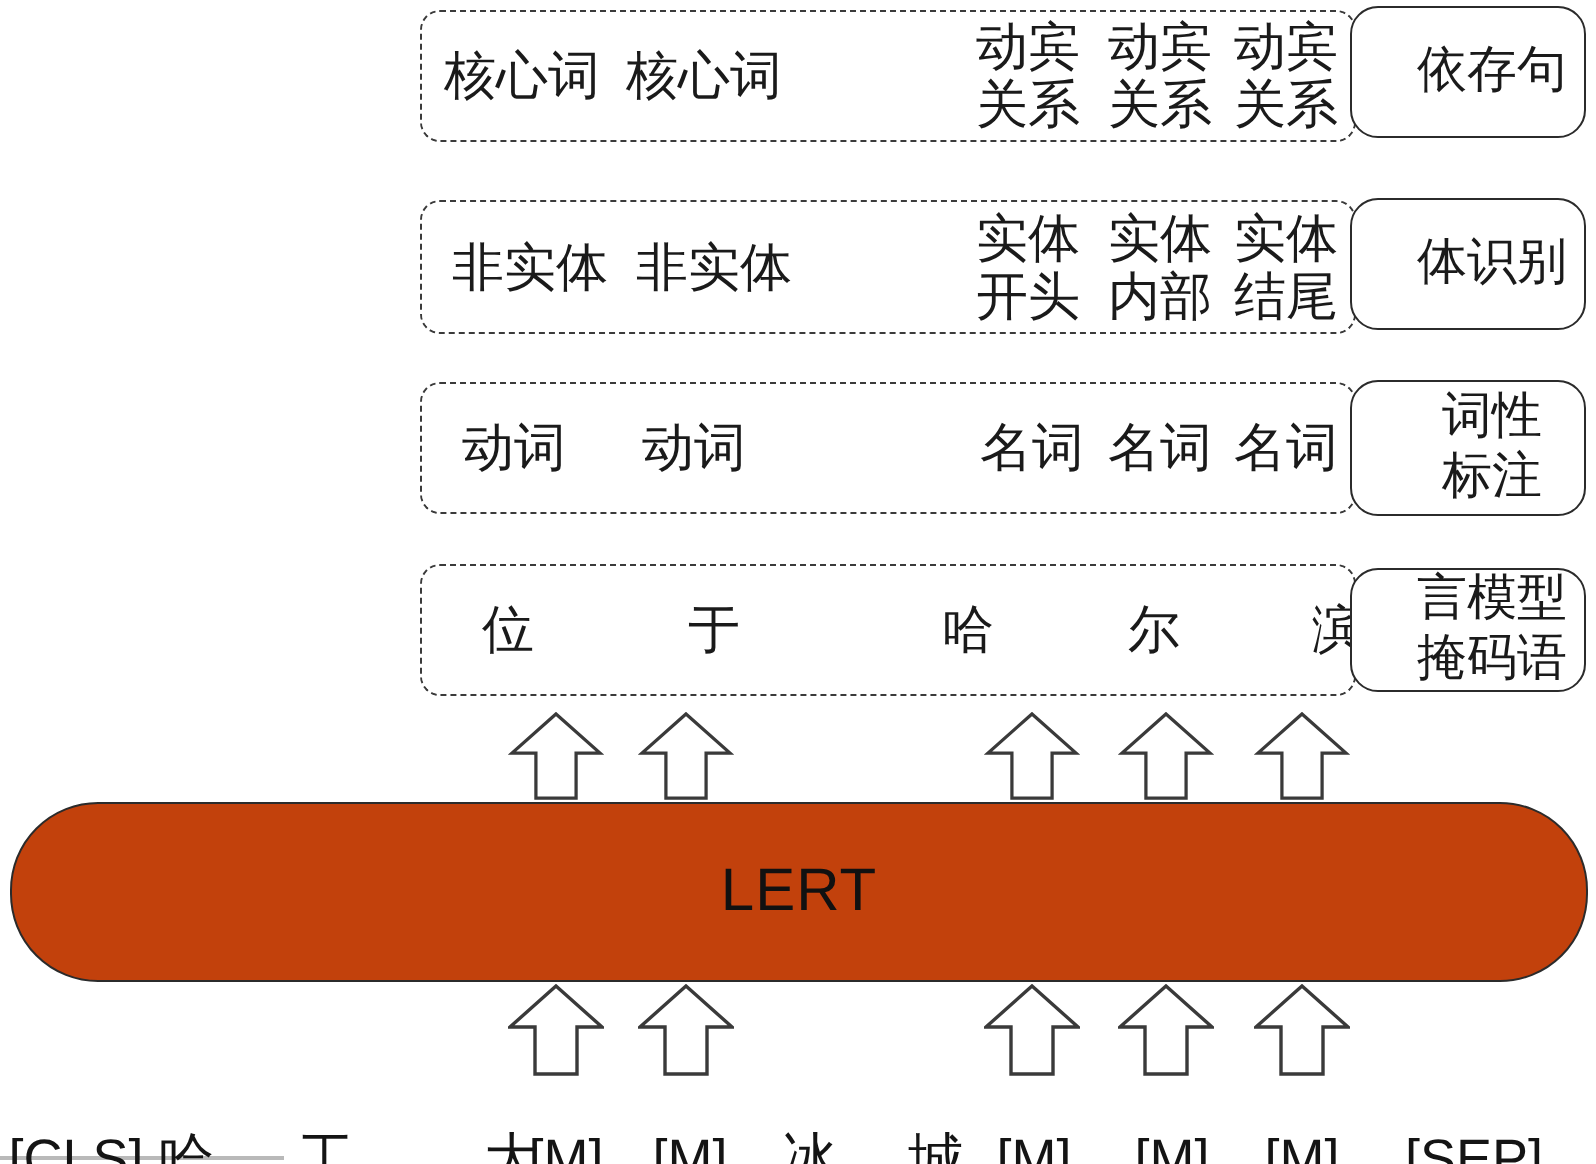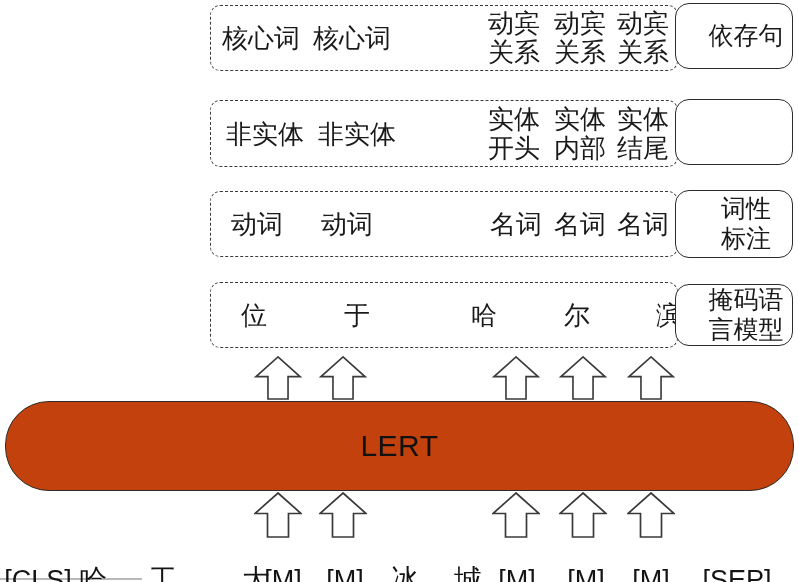--- a/index.html
+++ b/index.html
@@ -88,20 +88,21 @@
       </div>
       <div class="pred-item" style="left: 580px; top: 133.5px;">
         <div>实体</div>
         <div>内部</div>
       </div>
       <div class="pred-item" style="left: 643px; top: 133.5px;">
         <div>实体</div>
         <div>结尾</div>
       </div>
       <div class="task-box" style="top: 99px; height: 66px;">
+        <div>体识别</div>
       </div>
       <div class="dashed-row" style="top: 191px; height: 66px;"></div>
       <div class="pred-item" style="left: 257px; top: 224px;">
         <div>动词</div>
       </div>
       <div class="pred-item" style="left: 347px; top: 224px;">
         <div>动词</div>
       </div>
       <div class="pred-item" style="left: 516px; top: 224px;">
         <div>名词</div>
@@ -126,22 +127,22 @@
       <div class="pred-item" style="left: 484px; top: 315px;">
         <div>哈</div>
       </div>
       <div class="pred-item" style="left: 577px; top: 315px;">
         <div>尔</div>
       </div>
       <div class="pred-item" style="left: 669px; top: 315px;">
         <div>滨</div>
       </div>
       <div class="task-box" style="top: 284px; height: 62px;">
+        <div>言模型</div>
         <div>掩码语</div>
-        <div>言模型</div>
       </div>
     </div>
   <div id="arrows-top-host">
       <div class="arrow" style="left: 278px; top: 356px; height: 44px;">
         <svg viewBox="0 0 48 46">
           <polygon points="24,1 47,21.5 34.5,21.5 34.5,45 13.5,45 13.5,21.5 1,21.5" fill="#ffffff" stroke="#3a3a3a" stroke-width="1.7" stroke-linejoin="miter"></polygon>
         </svg>
       </div>
       <div class="arrow" style="left: 343px; top: 356px; height: 44px;">
         <svg viewBox="0 0 48 46">

